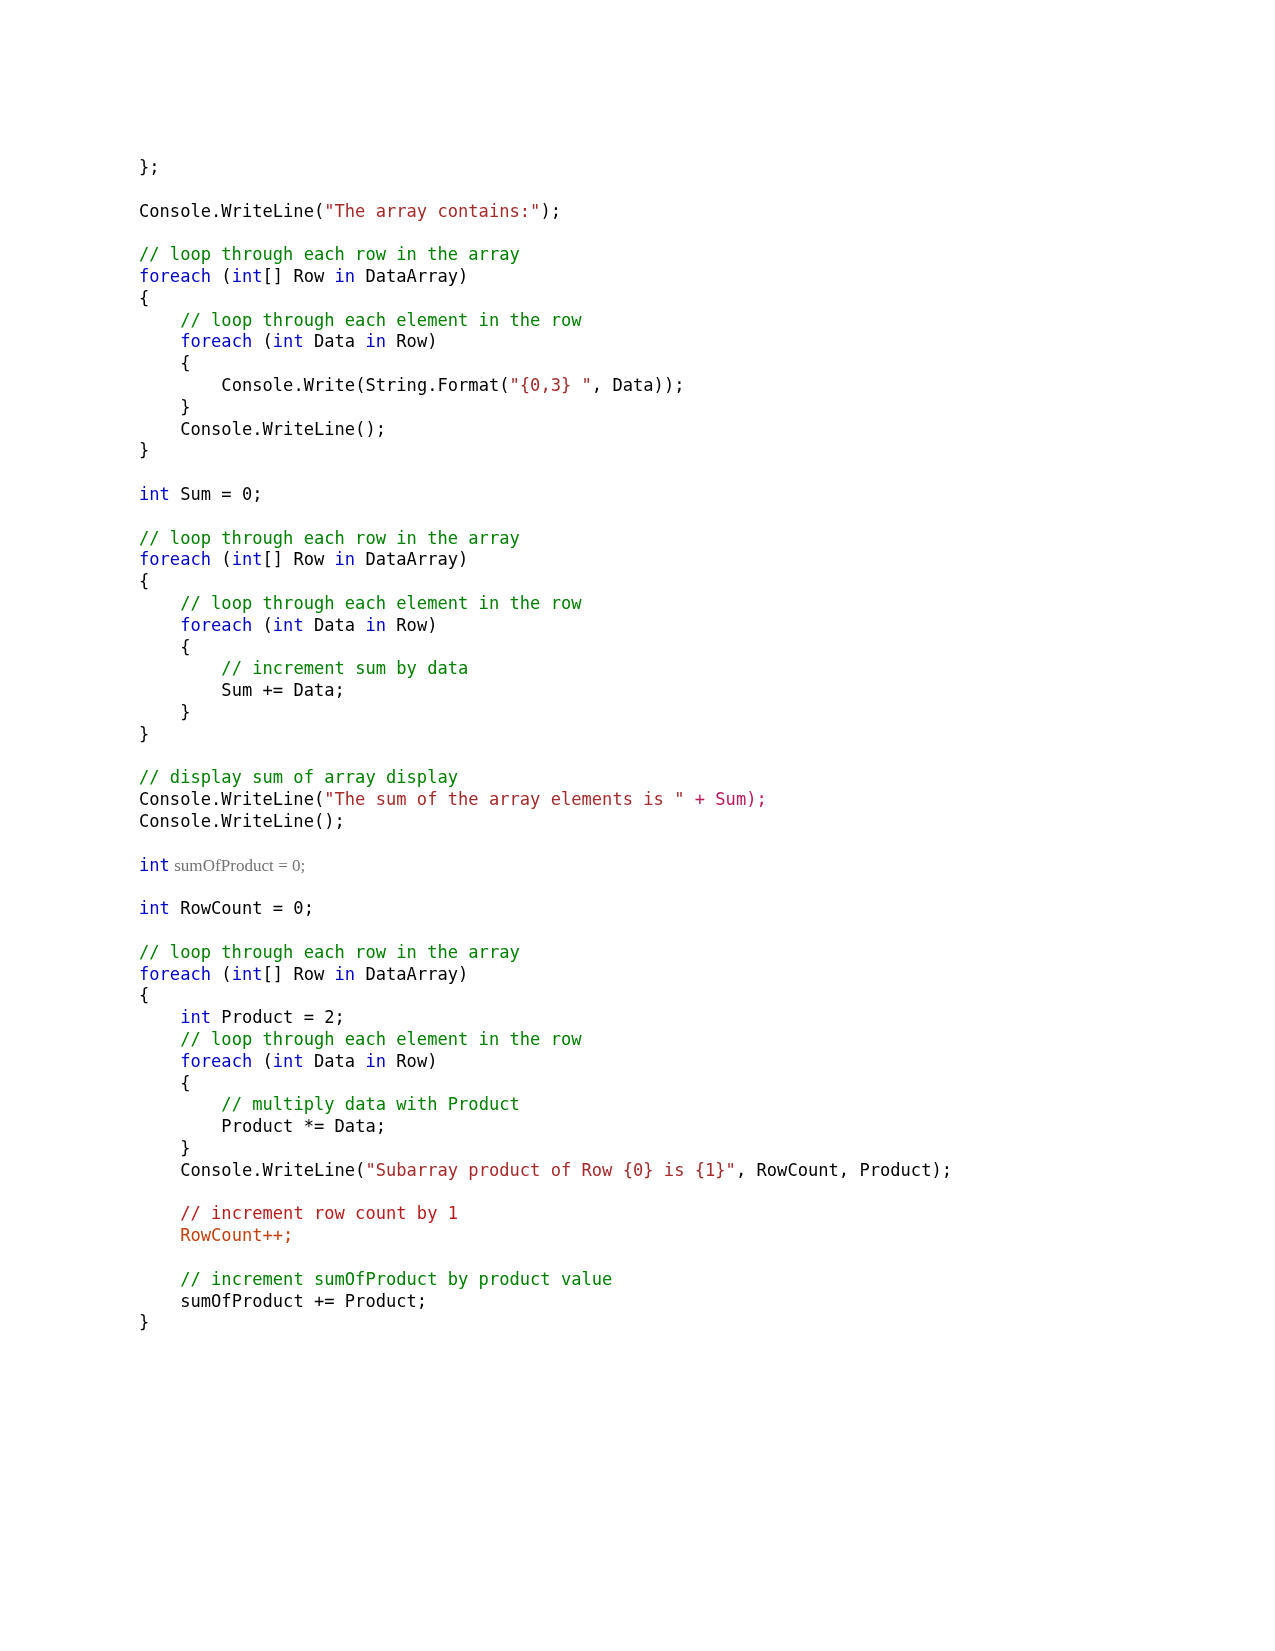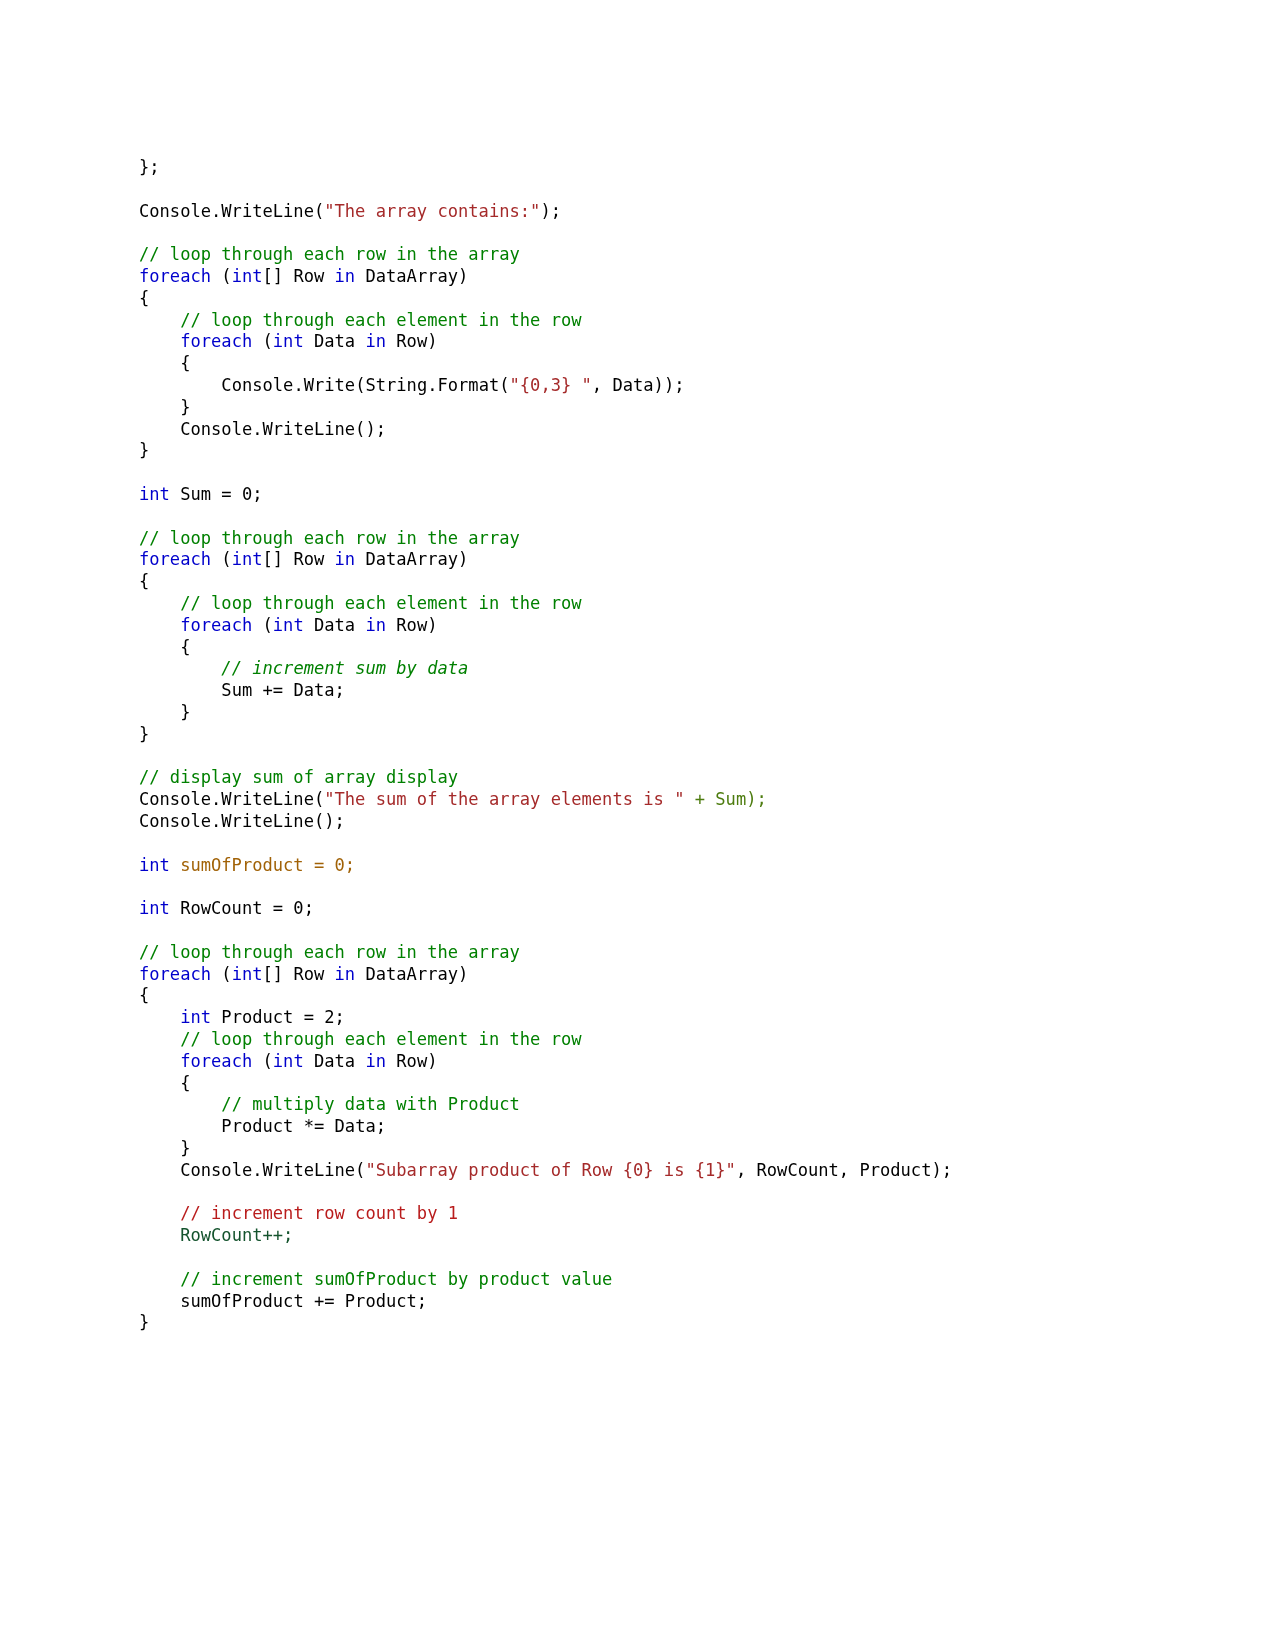--- a/index.html
+++ b/index.html
@@ -62,45 +62,45 @@
 </span><span class="ln"><span class="tok" style="color: rgb(0, 0, 0);">}</span>
 </span><span class="ln blank">
 </span><span class="ln"><span class="tok" style="color: rgb(0, 0, 204);">int</span><span class="tok" style="color: rgb(0, 0, 0);"> Sum = 0;</span>
 </span><span class="ln blank">
 </span><span class="ln"><span class="tok" style="color: rgb(0, 128, 0);">// loop through each row in the array</span>
 </span><span class="ln"><span class="tok" style="color: rgb(0, 0, 204);">foreach</span><span class="tok" style="color: rgb(0, 0, 0);"> (</span><span class="tok" style="color: rgb(0, 0, 204);">int</span><span class="tok" style="color: rgb(0, 0, 0);">[] Row </span><span class="tok" style="color: rgb(0, 0, 204);">in</span><span class="tok" style="color: rgb(0, 0, 0);"> DataArray)</span>
 </span><span class="ln"><span class="tok" style="color: rgb(0, 0, 0);">{</span>
 </span><span class="ln"><span class="tok">    </span><span class="tok" style="color: rgb(0, 128, 0);">// loop through each element in the row</span>
 </span><span class="ln"><span class="tok">    </span><span class="tok" style="color: rgb(0, 0, 204);">foreach</span><span class="tok" style="color: rgb(0, 0, 0);"> (</span><span class="tok" style="color: rgb(0, 0, 204);">int</span><span class="tok" style="color: rgb(0, 0, 0);"> Data </span><span class="tok" style="color: rgb(0, 0, 204);">in</span><span class="tok" style="color: rgb(0, 0, 0);"> Row)</span>
 </span><span class="ln"><span class="tok">    </span><span class="tok" style="color: rgb(0, 0, 0);">{</span>
-</span><span class="ln"><span class="tok">        </span><span class="tok" style="color: rgb(0, 128, 0); font-style: italic;">// increment sum by data</span>
+</span><span class="ln"><span class="tok">        </span><span class="tok" style="color: rgb(0, 128, 0);">// increment sum by data</span>
 </span><span class="ln"><span class="tok">        </span><span class="tok" style="color: rgb(0, 0, 0);">Sum += Data;</span>
 </span><span class="ln"><span class="tok">    </span><span class="tok" style="color: rgb(0, 0, 0);">}</span>
 </span><span class="ln"><span class="tok" style="color: rgb(0, 0, 0);">}</span>
 </span><span class="ln blank">
 </span><span class="ln"><span class="tok" style="color: rgb(0, 128, 0);">// display sum of array display</span>
-</span><span class="ln"><span class="tok" style="color: rgb(0, 0, 0);">Console.WriteLine(</span><span class="tok" style="color: rgb(165, 42, 42);">"The sum of the array elements is "</span><span class="tok" style="color: #4d7c0f;"> + Sum);</span>
+</span><span class="ln"><span class="tok" style="color: rgb(0, 0, 0);">Console.WriteLine(</span><span class="tok" style="color: rgb(165, 42, 42);">"The sum of the array elements is "</span><span class="tok" style="color: #be185d;"> + Sum);</span>
 </span><span class="ln"><span class="tok" style="color: rgb(0, 0, 0);">Console.WriteLine();</span>
 </span><span class="ln blank">
-</span><span class="ln"><span class="tok" style="color: rgb(0, 0, 204);">int</span><span class="tok" style="color: #a16207;"> sumOfProduct = 0;</span>
+</span><span class="ln"><span class="tok" style="color: rgb(0, 0, 204);">int</span><span class="tok" style="color: #737373; font-family: Liberation Serif, serif;"> sumOfProduct = 0;</span>
 </span><span class="ln blank">
 </span><span class="ln"><span class="tok" style="color: rgb(0, 0, 204);">int</span><span class="tok" style="color: rgb(0, 0, 0);"> RowCount = 0;</span>
 </span><span class="ln blank">
 </span><span class="ln"><span class="tok" style="color: rgb(0, 128, 0);">// loop through each row in the array</span>
 </span><span class="ln"><span class="tok" style="color: rgb(0, 0, 204);">foreach</span><span class="tok" style="color: rgb(0, 0, 0);"> (</span><span class="tok" style="color: rgb(0, 0, 204);">int</span><span class="tok" style="color: rgb(0, 0, 0);">[] Row </span><span class="tok" style="color: rgb(0, 0, 204);">in</span><span class="tok" style="color: rgb(0, 0, 0);"> DataArray)</span>
 </span><span class="ln"><span class="tok" style="color: rgb(0, 0, 0);">{</span>
 </span><span class="ln"><span class="tok">    </span><span class="tok" style="color: rgb(0, 0, 204);">int</span><span class="tok" style="color: rgb(0, 0, 0);"> Product = 2;</span>
 </span><span class="ln"><span class="tok">    </span><span class="tok" style="color: rgb(0, 128, 0);">// loop through each element in the row</span>
 </span><span class="ln"><span class="tok">    </span><span class="tok" style="color: rgb(0, 0, 204);">foreach</span><span class="tok" style="color: rgb(0, 0, 0);"> (</span><span class="tok" style="color: rgb(0, 0, 204);">int</span><span class="tok" style="color: rgb(0, 0, 0);"> Data </span><span class="tok" style="color: rgb(0, 0, 204);">in</span><span class="tok" style="color: rgb(0, 0, 0);"> Row)</span>
 </span><span class="ln"><span class="tok">    </span><span class="tok" style="color: rgb(0, 0, 0);">{</span>
 </span><span class="ln"><span class="tok">        </span><span class="tok" style="color: rgb(0, 128, 0);">// multiply data with Product</span>
 </span><span class="ln"><span class="tok">        </span><span class="tok" style="color: rgb(0, 0, 0);">Product *= Data;</span>
 </span><span class="ln"><span class="tok">    </span><span class="tok" style="color: rgb(0, 0, 0);">}</span>
 </span><span class="ln"><span class="tok">    </span><span class="tok" style="color: rgb(0, 0, 0);">Console.WriteLine(</span><span class="tok" style="color: rgb(165, 42, 42);">"Subarray product of Row {0} is {1}"</span><span class="tok" style="color: rgb(0, 0, 0);">, RowCount, Product);</span>
 </span><span class="ln blank">
 </span><span class="ln"><span class="tok">    </span><span class="tok" style="color: #b91c1c;">// increment row count by 1</span>
-</span><span class="ln"><span class="tok">    </span><span class="tok" style="color: #14532d; text-align: center;">RowCount++;</span>
+</span><span class="ln"><span class="tok">    </span><span class="tok" style="color: #c2410c; text-align: center;">RowCount++;</span>
 </span><span class="ln blank">
 </span><span class="ln"><span class="tok">    </span><span class="tok" style="color: rgb(0, 128, 0); text-align: center;">// increment sumOfProduct by product value</span>
 </span><span class="ln"><span class="tok">    </span><span class="tok" style="color: rgb(0, 0, 0); text-align: right;">sumOfProduct += Product;</span>
 </span><span class="ln"><span class="tok" style="color: rgb(0, 0, 0);">}</span>
 </span></pre>
 </div>
 
 </body></html>

